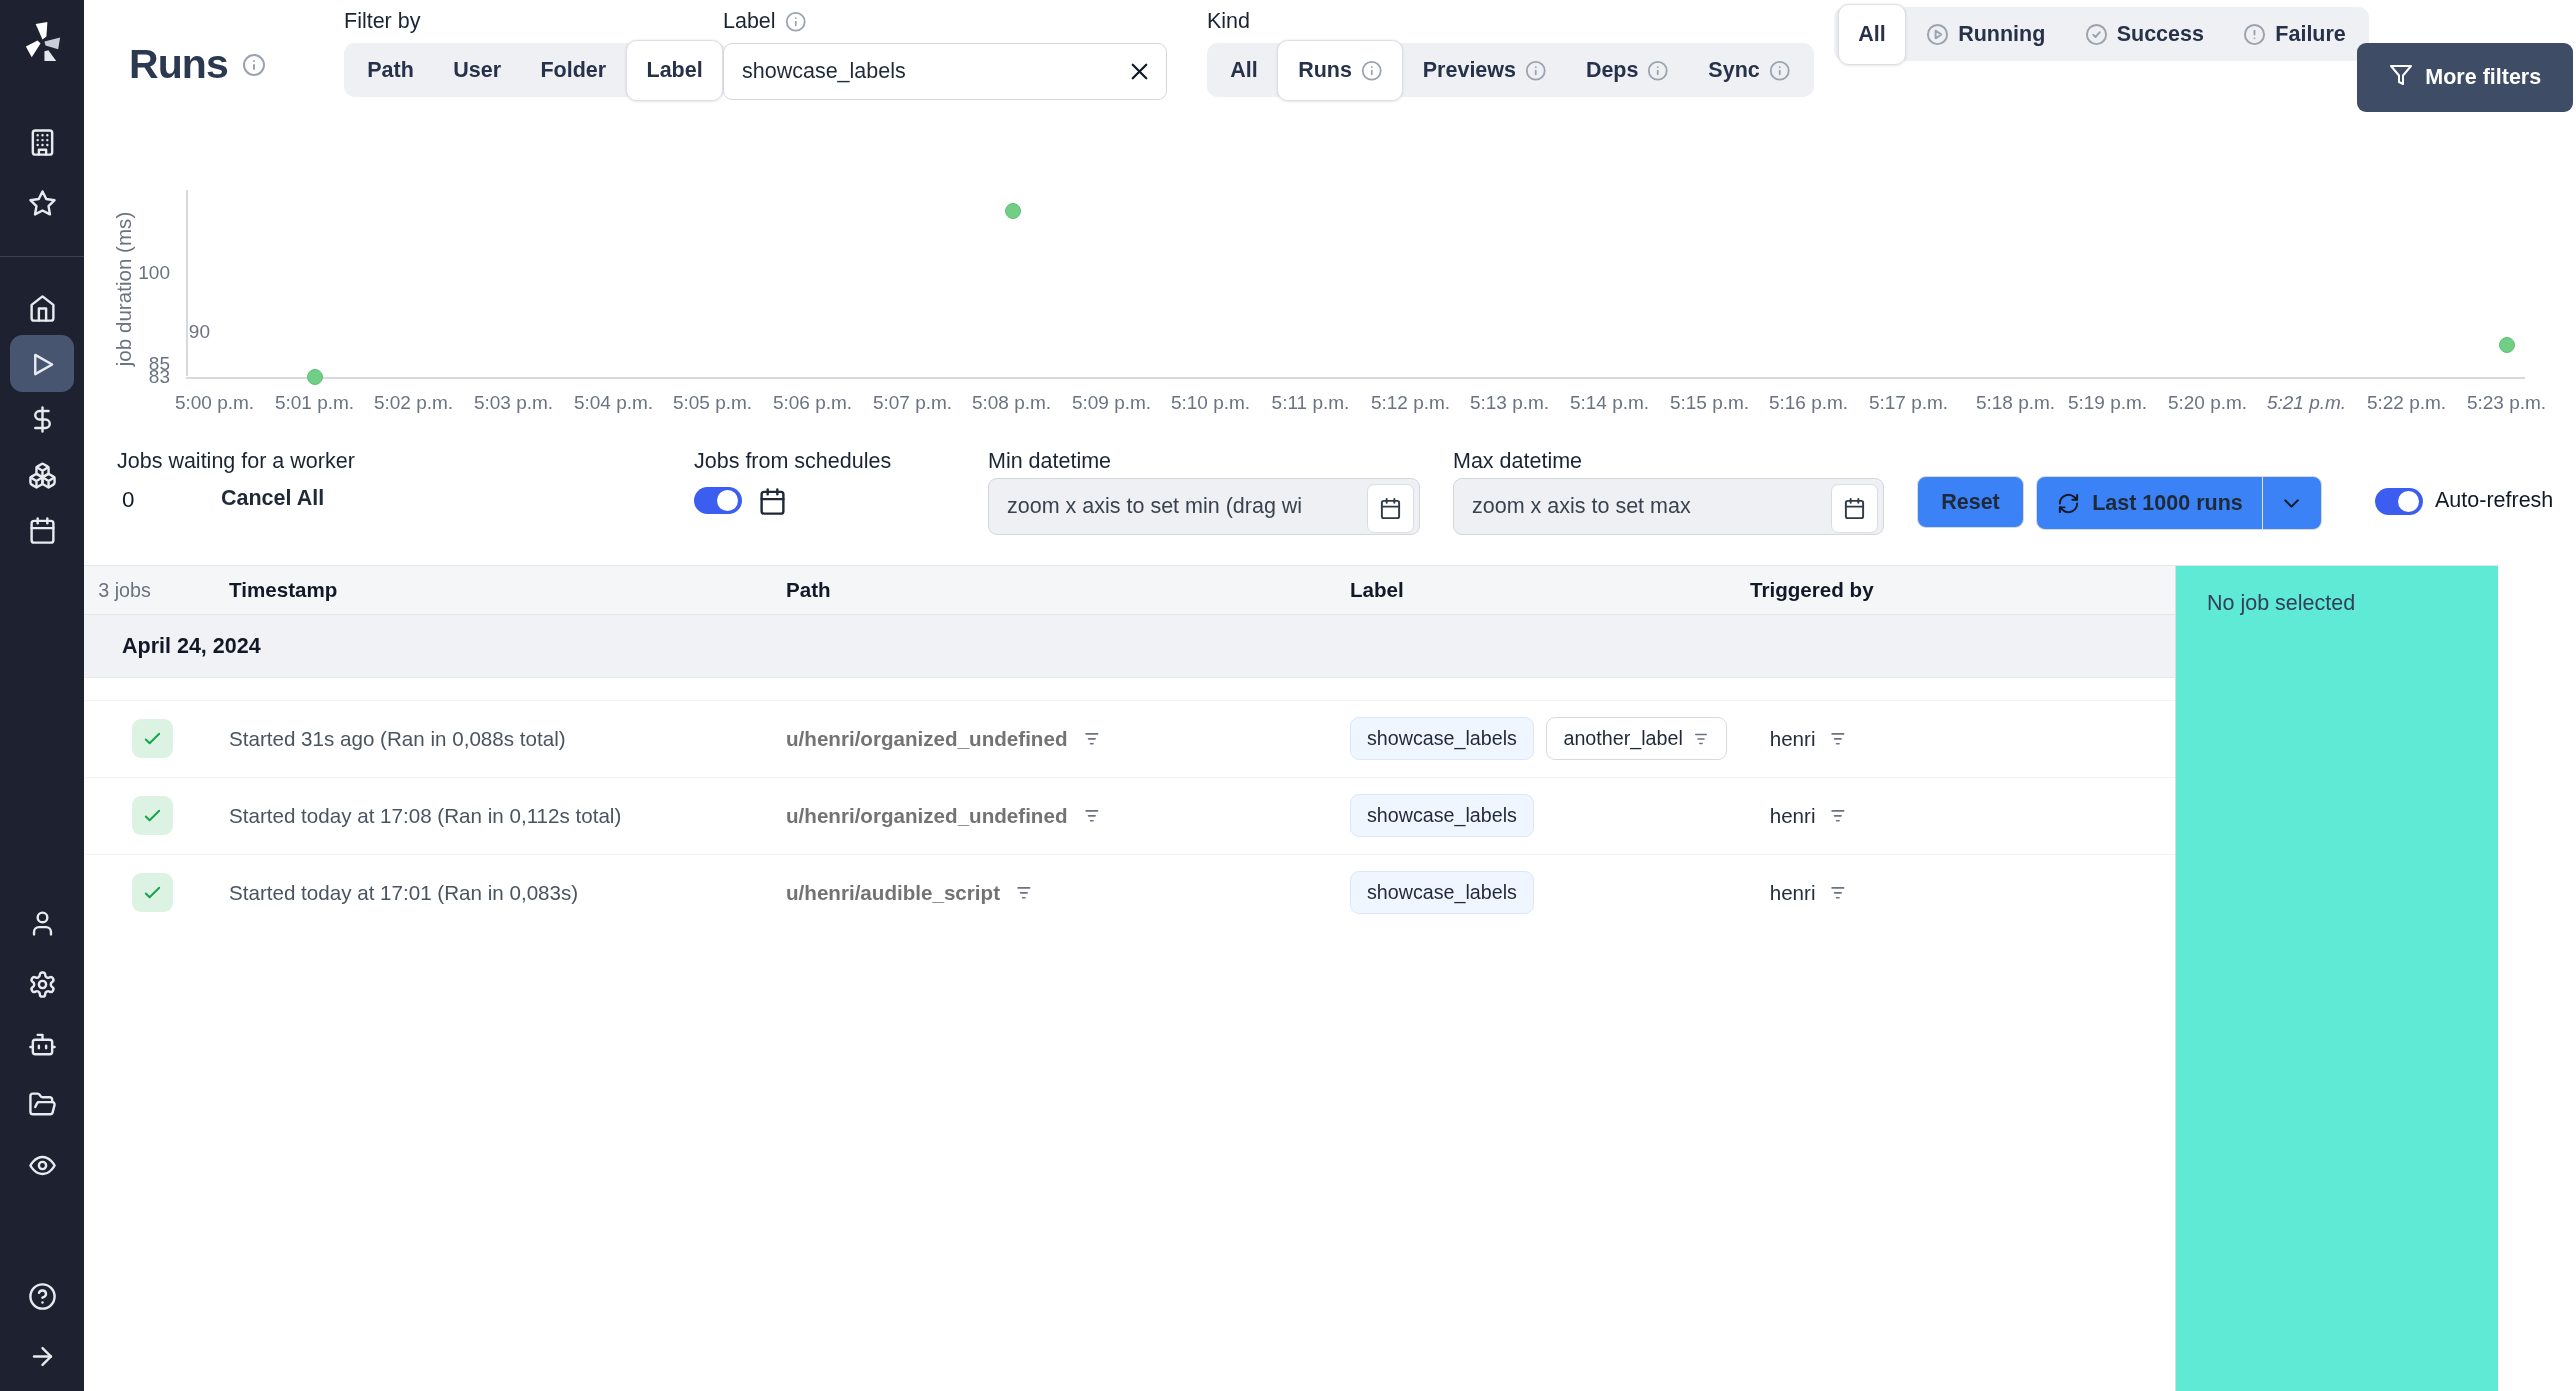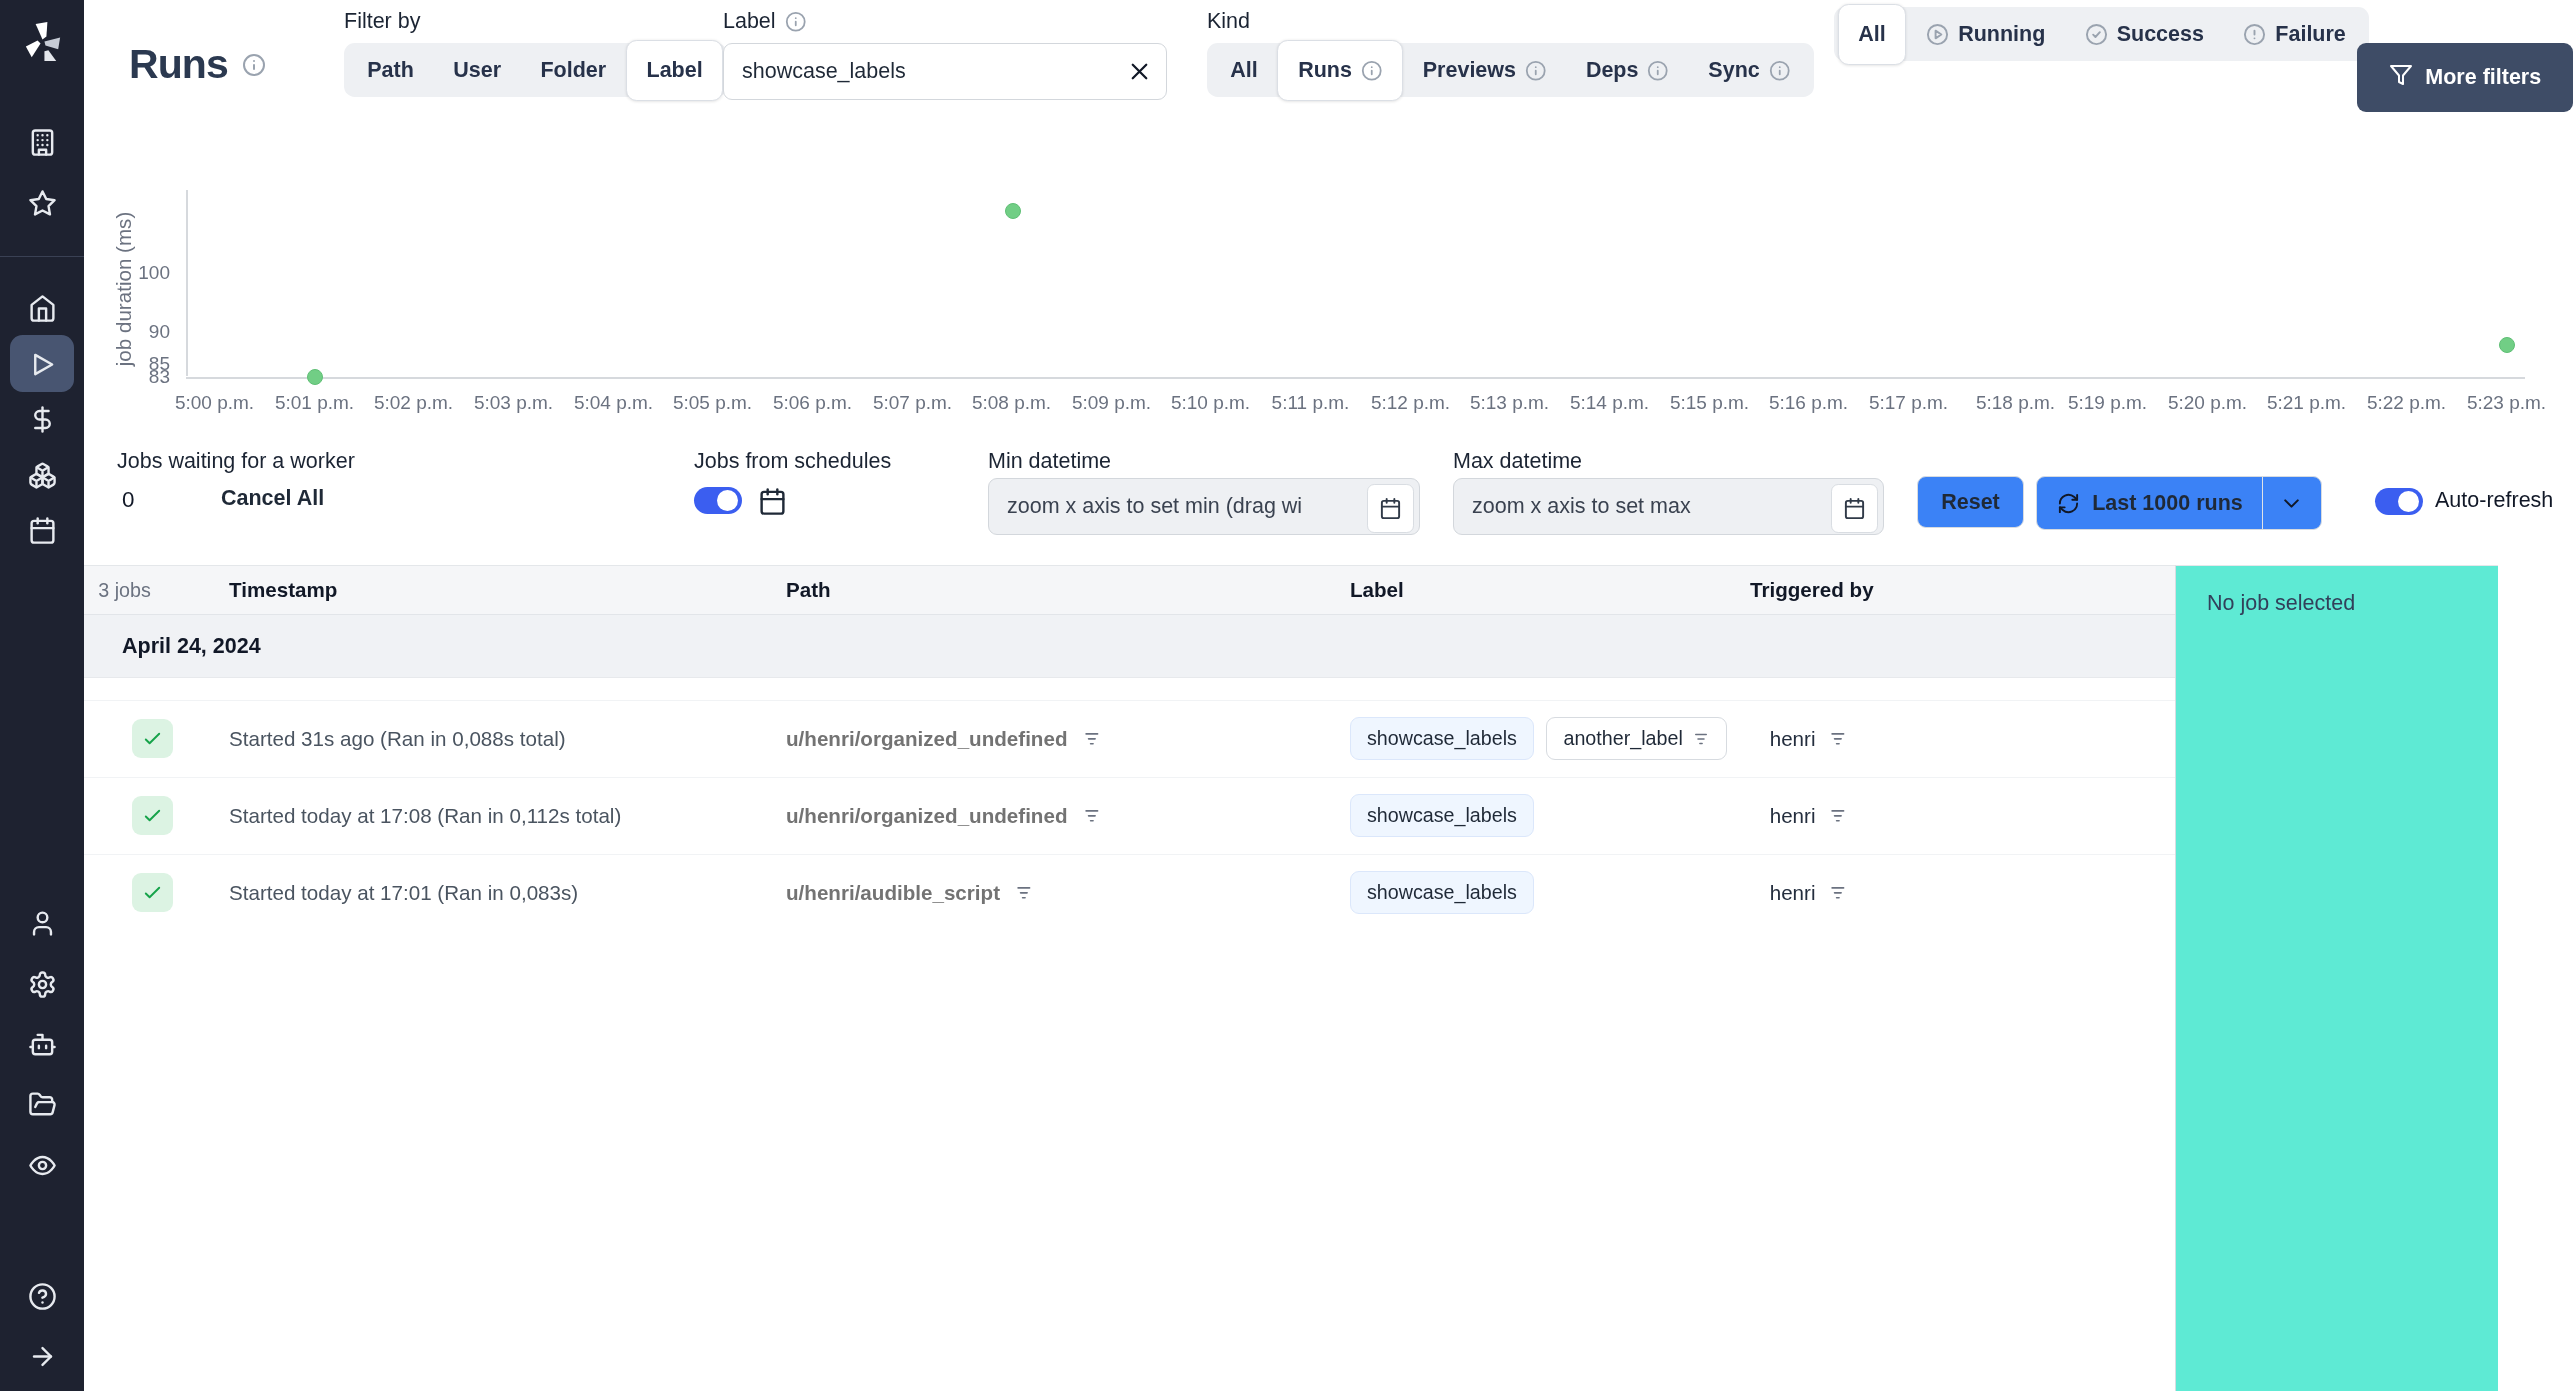--- a/index.html
+++ b/index.html
@@ -317,21 +317,21 @@
           </svg></span>
       <span>More filters</span>
     </button>
   </header>
 
   <div class="chart">
       <div class="chart-ylabel">job duration (ms)</div>
       <div class="chart-axis-v" style="left: 102px; top: 38px; height: 186px;"></div>
       <div class="chart-axis-h" style="left: 102px; top: 225px; width: 2339px;"></div>
       <div class="chart-ytick" style="left: 0px; width: 86px; top: 109px;">100</div>
-      <div class="chart-ytick" style="left: 0px; width: 86px; top: 168px;">90</div>
+      <div class="chart-ytick" style="left: 0px; width: 86px; top: 168px; padding-left: 40px;">90</div>
       <div class="chart-ytick" style="left: 0px; width: 86px; top: 200px;">85</div>
       <div class="chart-ytick" style="left: 0px; width: 86px; top: 213px;">83</div>
       <div class="chart-xtick" style="left: 59px; width: 143px; top: 240px;">5:00 p.m.</div>
       <div class="chart-xtick" style="left: 159px; width: 143px; top: 240px;">5:01 p.m.</div>
       <div class="chart-xtick" style="left: 258px; width: 143px; top: 240px;">5:02 p.m.</div>
       <div class="chart-xtick" style="left: 358px; width: 143px; top: 240px;">5:03 p.m.</div>
       <div class="chart-xtick" style="left: 458px; width: 143px; top: 240px;">5:04 p.m.</div>
       <div class="chart-xtick" style="left: 557px; width: 143px; top: 240px;">5:05 p.m.</div>
       <div class="chart-xtick" style="left: 657px; width: 143px; top: 240px;">5:06 p.m.</div>
       <div class="chart-xtick" style="left: 757px; width: 143px; top: 240px;">5:07 p.m.</div>
@@ -341,21 +341,21 @@
       <div class="chart-xtick" style="left: 1155px; width: 143px; top: 240px;">5:11 p.m.</div>
       <div class="chart-xtick" style="left: 1255px; width: 143px; top: 240px;">5:12 p.m.</div>
       <div class="chart-xtick" style="left: 1354px; width: 143px; top: 240px;">5:13 p.m.</div>
       <div class="chart-xtick" style="left: 1454px; width: 143px; top: 240px;">5:14 p.m.</div>
       <div class="chart-xtick" style="left: 1554px; width: 143px; top: 240px;">5:15 p.m.</div>
       <div class="chart-xtick" style="left: 1653px; width: 143px; top: 240px;">5:16 p.m.</div>
       <div class="chart-xtick" style="left: 1753px; width: 143px; top: 240px;">5:17 p.m.</div>
       <div class="chart-xtick" style="left: 1853px; width: 143px; top: 240px; padding-left: 7px;">5:18 p.m.</div>
       <div class="chart-xtick" style="left: 1952px; width: 143px; top: 240px;">5:19 p.m.</div>
       <div class="chart-xtick" style="left: 2052px; width: 143px; top: 240px;">5:20 p.m.</div>
-      <div class="chart-xtick" style="left: 2151px; width: 143px; top: 240px;">5:21 p.m.</div>
+      <div class="chart-xtick" style="left: 2151px; width: 143px; top: 240px; font-style: italic;">5:21 p.m.</div>
       <div class="chart-xtick" style="left: 2251px; width: 143px; top: 240px;">5:22 p.m.</div>
       <div class="chart-xtick" style="left: 2351px; width: 143px; top: 240px;">5:23 p.m.</div>
       <div class="chart-dot" title="5:01 p.m. — 83 ms" style="left: 223px; top: 217px; background: rgb(113, 206, 133);"></div>
       <div class="chart-dot" title="5:08 p.m. — 112 ms" style="left: 921px; top: 51px; background: rgb(113, 206, 133);"></div>
       <div class="chart-dot" title="5:23 p.m. — 88 ms" style="left: 2415px; top: 185px; background: rgb(113, 206, 133);"></div>
     </div>
 
   <div class="controls">
     <div style="position:absolute;left:33px;top:7.2px">
       <div class="ctl-label">Jobs waiting for a worker</div>

